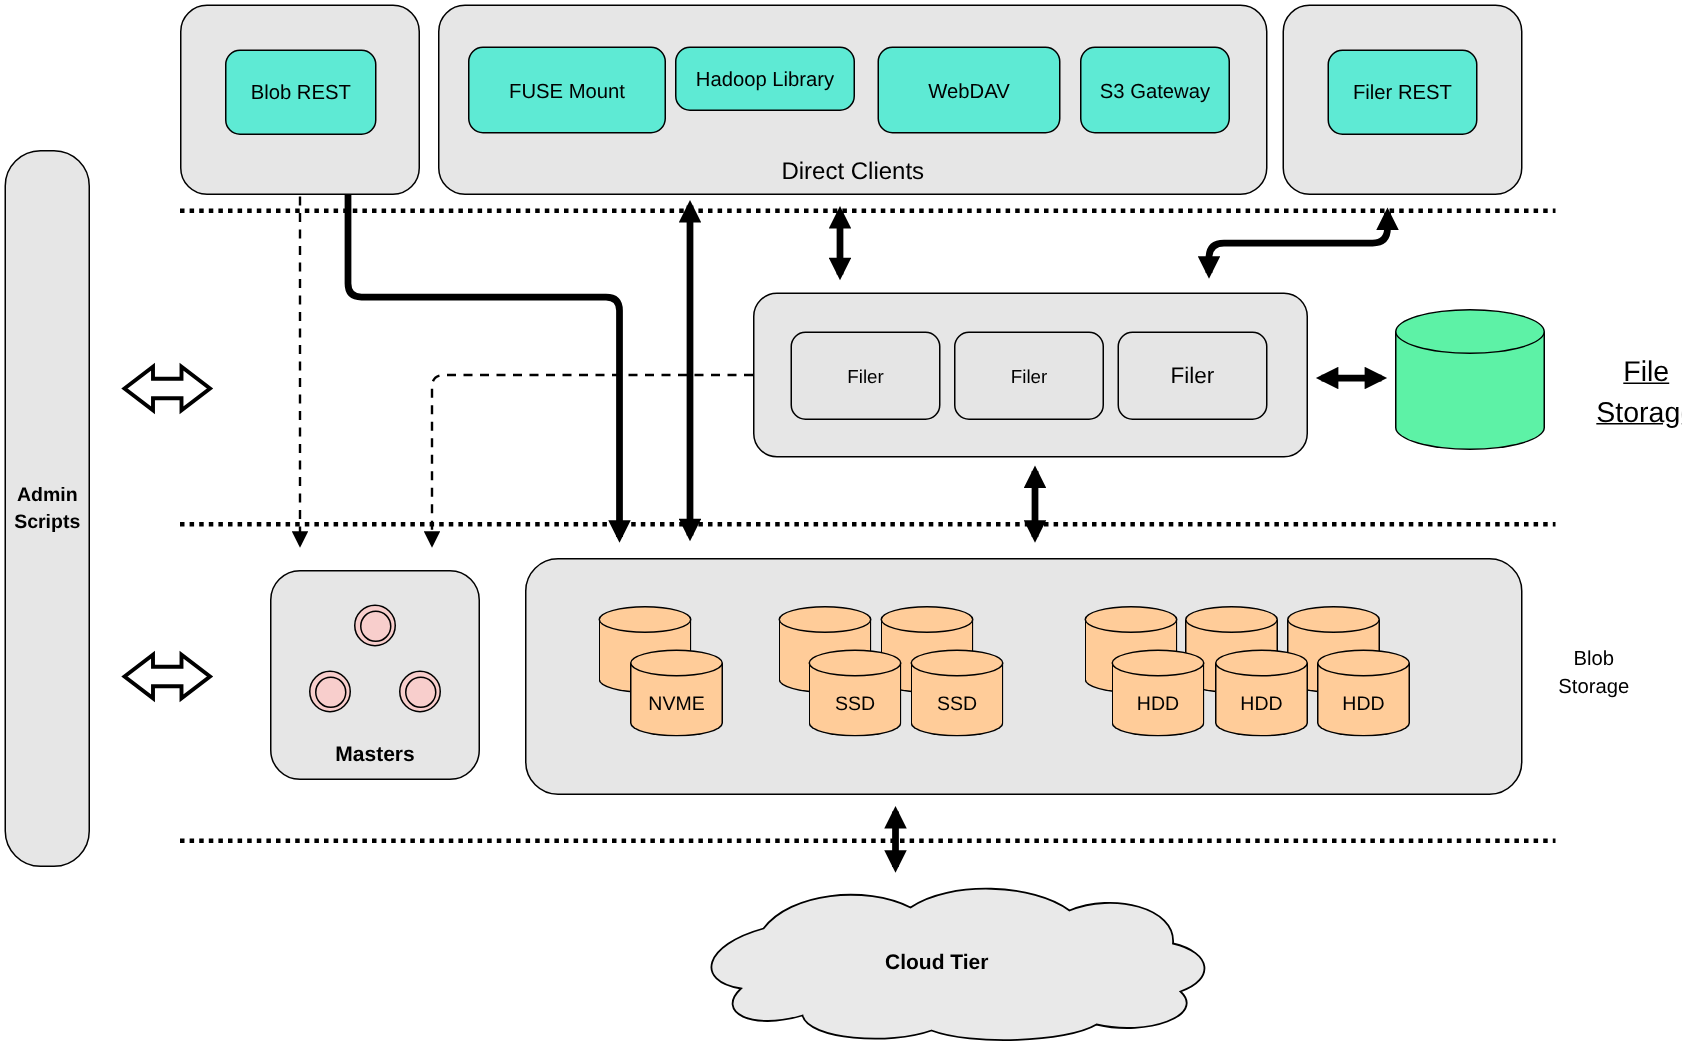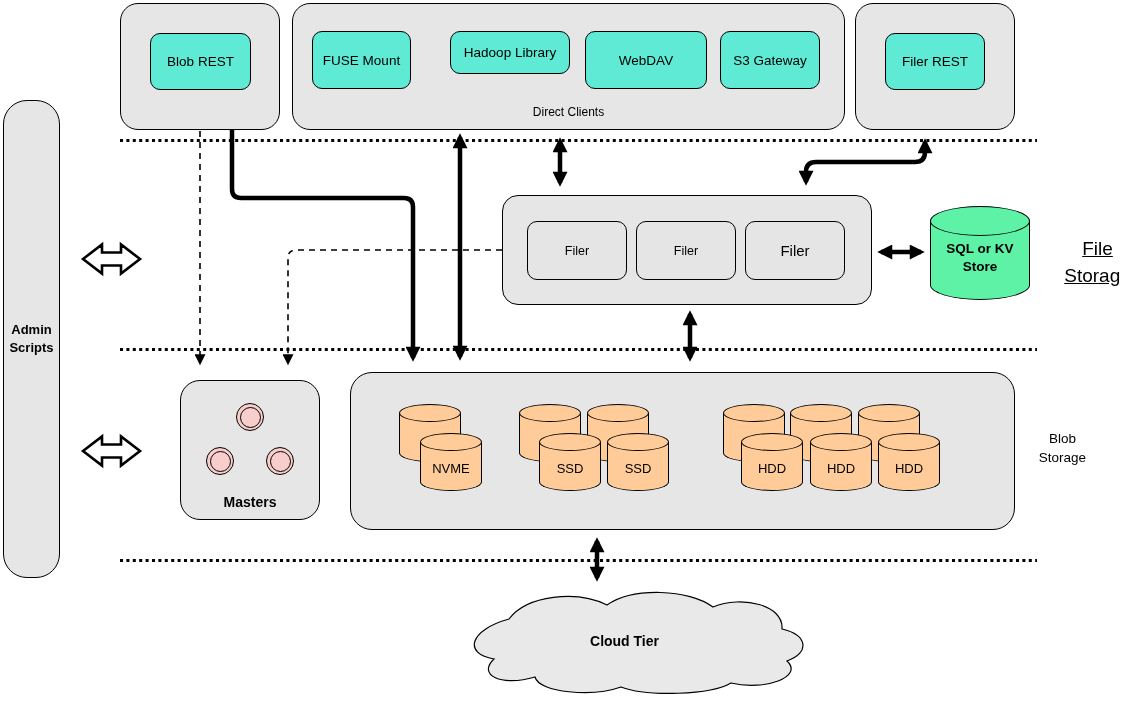--- a/index.html
+++ b/index.html
@@ -3,21 +3,21 @@
 <meta charset="utf-8">
 <style>
   html,body{margin:0;padding:0;background:#fff;font-family:"Liberation Sans",sans-serif;color:#000;}
   .stage{position:relative;width:1121px;height:701px;background:#fff;overflow:hidden;}
   .container{position:absolute;box-sizing:border-box;background:#e6e6e6;border:1px solid #000;border-radius:18px;}
   .btn{position:absolute;box-sizing:border-box;border:1px solid #000;border-radius:10px;display:flex;align-items:center;justify-content:center;font-size:13.5px;text-align:center;}
   .btn.orange{background:#5eead4;}
   .btn.green{background:#e5e5e5;}
   .lbl{position:absolute;text-align:center;line-height:1.4;}
   .lbl.bold{font-weight:bold;}
-  .caption{font-size:12px;}
+  .caption{font-size:16px;}
   
   .cyl{position:absolute;}
   .cyl .cyl-body{position:absolute;left:0;right:0;bottom:0;background:#ffcc99;border:1px solid #000;border-top:none;box-sizing:border-box;}
   .cyl .cyl-top{position:absolute;left:0;right:0;top:0;background:#ffcc99;border:1px solid #000;border-radius:50%;box-sizing:border-box;}
   .cyl .cyl-lbl{position:absolute;left:0;right:0;text-align:center;font-size:13px;}
   .cyl.small{width:62px;height:58px;}
   .cyl.small .cyl-top{height:18px;}
   .cyl.small .cyl-body{top:9px;border-radius:0 0 31px 31px / 0 0 9px 9px;}
   .cyl.small .cyl-lbl{top:28px;}
   .cyl.big{width:100px;height:94px;}
@@ -35,38 +35,37 @@
 <div class="stage">
 
   <div class="container" style="left:3px;top:100px;width:57px;height:478px;border-radius:24px;display:flex;align-items:center;justify-content:center;">
     <div style="font-weight:bold;font-size:13px;text-align:center;line-height:1.35;">Admin Scripts</div>
   </div>
 
   <div class="container" style="left:120px;top:3px;width:160px;height:127px;"></div>
   <div class="btn orange" style="left:150px;top:33px;width:101px;height:57px;">Blob REST</div>
 
   <div class="container" style="left:292px;top:3px;width:553px;height:127px;"></div>
-  <div class="btn orange" style="left:312px;top:31px;width:99px;height:58px;">FUSE Mount</div>
+  <div class="btn orange" style="left:312px;top:31px;width:132px;height:58px;">FUSE Mount</div>
   <div class="btn orange" style="left:450px;top:31px;width:120px;height:43px;">Hadoop Library</div>
   <div class="btn orange" style="left:585px;top:31px;width:122px;height:58px;">WebDAV</div>
   <div class="btn orange" style="left:720px;top:31px;width:100px;height:58px;">S3 Gateway</div>
   <div class="lbl caption" style="left:292px;top:104px;width:553px;">Direct Clients</div>
 
   <div class="container" style="left:855px;top:3px;width:160px;height:127px;"></div>
   <div class="btn orange" style="left:885px;top:33px;width:100px;height:57px;">Filer REST</div>
 
   <div class="container" style="left:502px;top:195px;width:370px;height:110px;border-radius:16px;"></div>
   <div class="btn green" style="left:527px;top:221px;width:100px;height:59px;font-size:12.5px;">Filer</div>
   <div class="btn green" style="left:636px;top:221px;width:100px;height:59px;font-size:12.5px;">Filer</div>
   <div class="btn green" style="left:745px;top:221px;width:100px;height:59px;font-size:15px;">Filer</div>
 
   <div class="cyl big" style="left:930px;top:206px;">
     <div class="cyl-body"></div>
     <div class="cyl-top"></div>
-    <div class="cyl-lbl">SQL or KV Store</div>
   </div>
 
   <div class="lbl" style="left:1060px;top:236px;width:75px;font-size:19px;text-decoration:underline;">File Storage</div>
 
   <div class="container" style="left:180px;top:380px;width:140px;height:140px;border-radius:20px;"></div>
   <div class="node-circle" style="left:236px;top:403px;"></div>
   <div class="node-circle" style="left:206px;top:447px;"></div>
   <div class="node-circle" style="left:266px;top:447px;"></div>
   <div class="lbl bold" style="left:180px;top:493px;width:140px;font-size:14px;">Masters</div>
 

